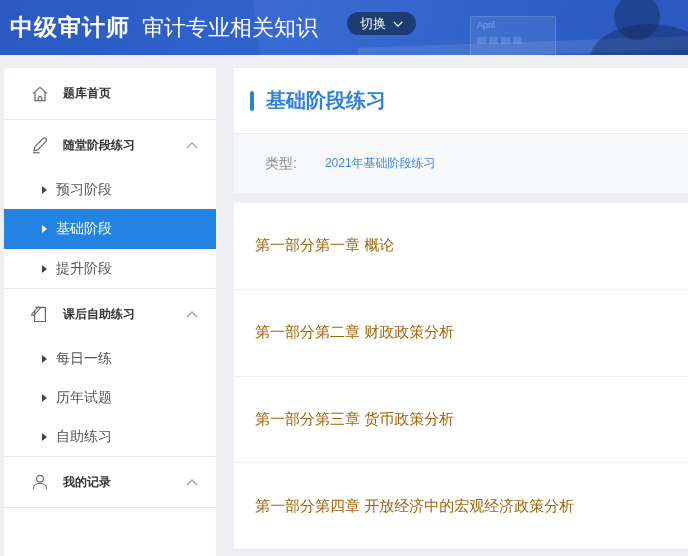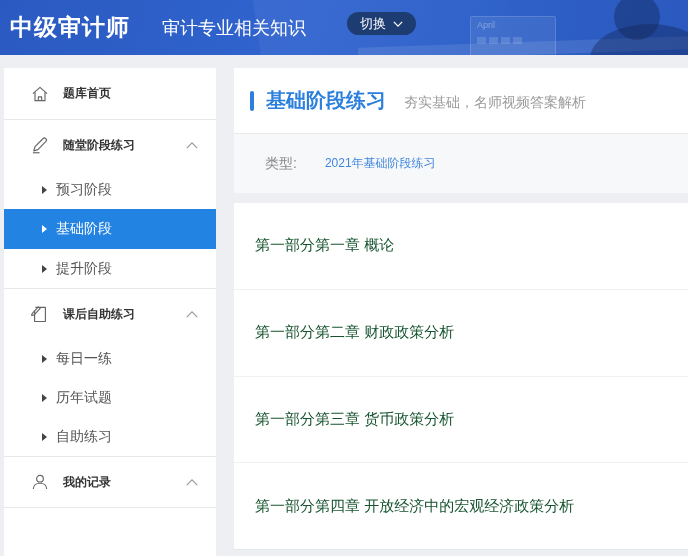--- a/index.html
+++ b/index.html
@@ -30,21 +30,21 @@
   .decor-sq { display:inline-block; width:9px; height:7px; margin:3px 3px 0 0;
     background:rgba(255,255,255,0.15); }
   .decor-person-head { right:28px; top:-6px; width:46px; height:46px; border-radius:50%;
     background:rgba(16,35,80,0.40); }
   .decor-person-body { right:-22px; top:24px; width:120px; height:70px; border-radius:50% 50% 0 0;
     background:rgba(16,35,80,0.38); }
   .decor-desk { right:0; top:42px; width:330px; height:13px;
     background:rgba(255,255,255,0.10); transform:skewY(-2deg); }
 
   .brand { position:relative; font-size:23px; font-weight:bold; color:#fff; letter-spacing:1px; }
-  .subject { position:relative; font-size:18px; color:#fff; margin-left:32px; }
+  .subject { position:relative; font-size:22px; color:#fff; margin-left:12px; }
   .switch-pill {
     position:absolute; left:347px; top:12px; height:23px;
     background:#1d3c72; border-radius:12px;
     display:inline-flex; align-items:center; gap:7px; padding:0 13px;
     color:#fff; font-size:13px; cursor:pointer; border:none;
   }
   .chev-down { width:10px; height:6px; }
 
   
   .content { display:flex; margin-top:13px; height:488px; }
@@ -71,21 +71,21 @@
   .accent-bar { width:4px; height:20px; border-radius:2px; background:#2b7fdd; }
   .page-title { font-size:20px; font-weight:bold; color:#2b7fdd; margin-left:12px; }
   .page-subtitle { font-size:14px; color:#9b9b9b; margin-left:18px; padding-top:5px; }
   .hdiv { height:1px; background:#ebebeb; }
   .filter-row { height:59px; background:#f7f8fa; display:flex; align-items:center; padding-left:31px; }
   .filter-label { font-size:14px; color:#888; }
   .filter-value { font-size:12px; color:#3f86dc; margin-left:28px; cursor:pointer; }
   .gap10 { height:10px; }
   .chapter-card { height:347px; display:flex; flex-direction:column; border-bottom:1px solid #e4e7ea; }
   .chapter-row { flex:1; display:flex; align-items:center; padding-left:21px;
-    font-size:15px; color:#14532d; cursor:pointer; }
+    font-size:15px; color:#a16207; cursor:pointer; }
   .chapter-row + .chapter-row { border-top:1px solid #f0f0f0; }
 
   svg { display:block; }
 </style>
 </head>
 <body>
 
 <div class="header">
   <div class="hdr-decor decor-band"></div>
   <div class="hdr-decor decor-desk"></div>
@@ -195,21 +195,20 @@
 
     <div class="side-divider"></div>
   </div>
 
   <div class="main">
 
     <div class="card">
       <div class="title-row">
         <span class="accent-bar"></span>
         <span class="page-title">基础阶段练习</span>
-        <span class="page-subtitle">夯实基础，名师视频答案解析</span>
       </div>
       <div class="hdiv"></div>
       <div class="filter-row">
         <span class="filter-label">类型:</span>
         <span class="filter-value">2021年基础阶段练习</span>
       </div>
     </div>
 
     <div class="gap10"></div>
 

